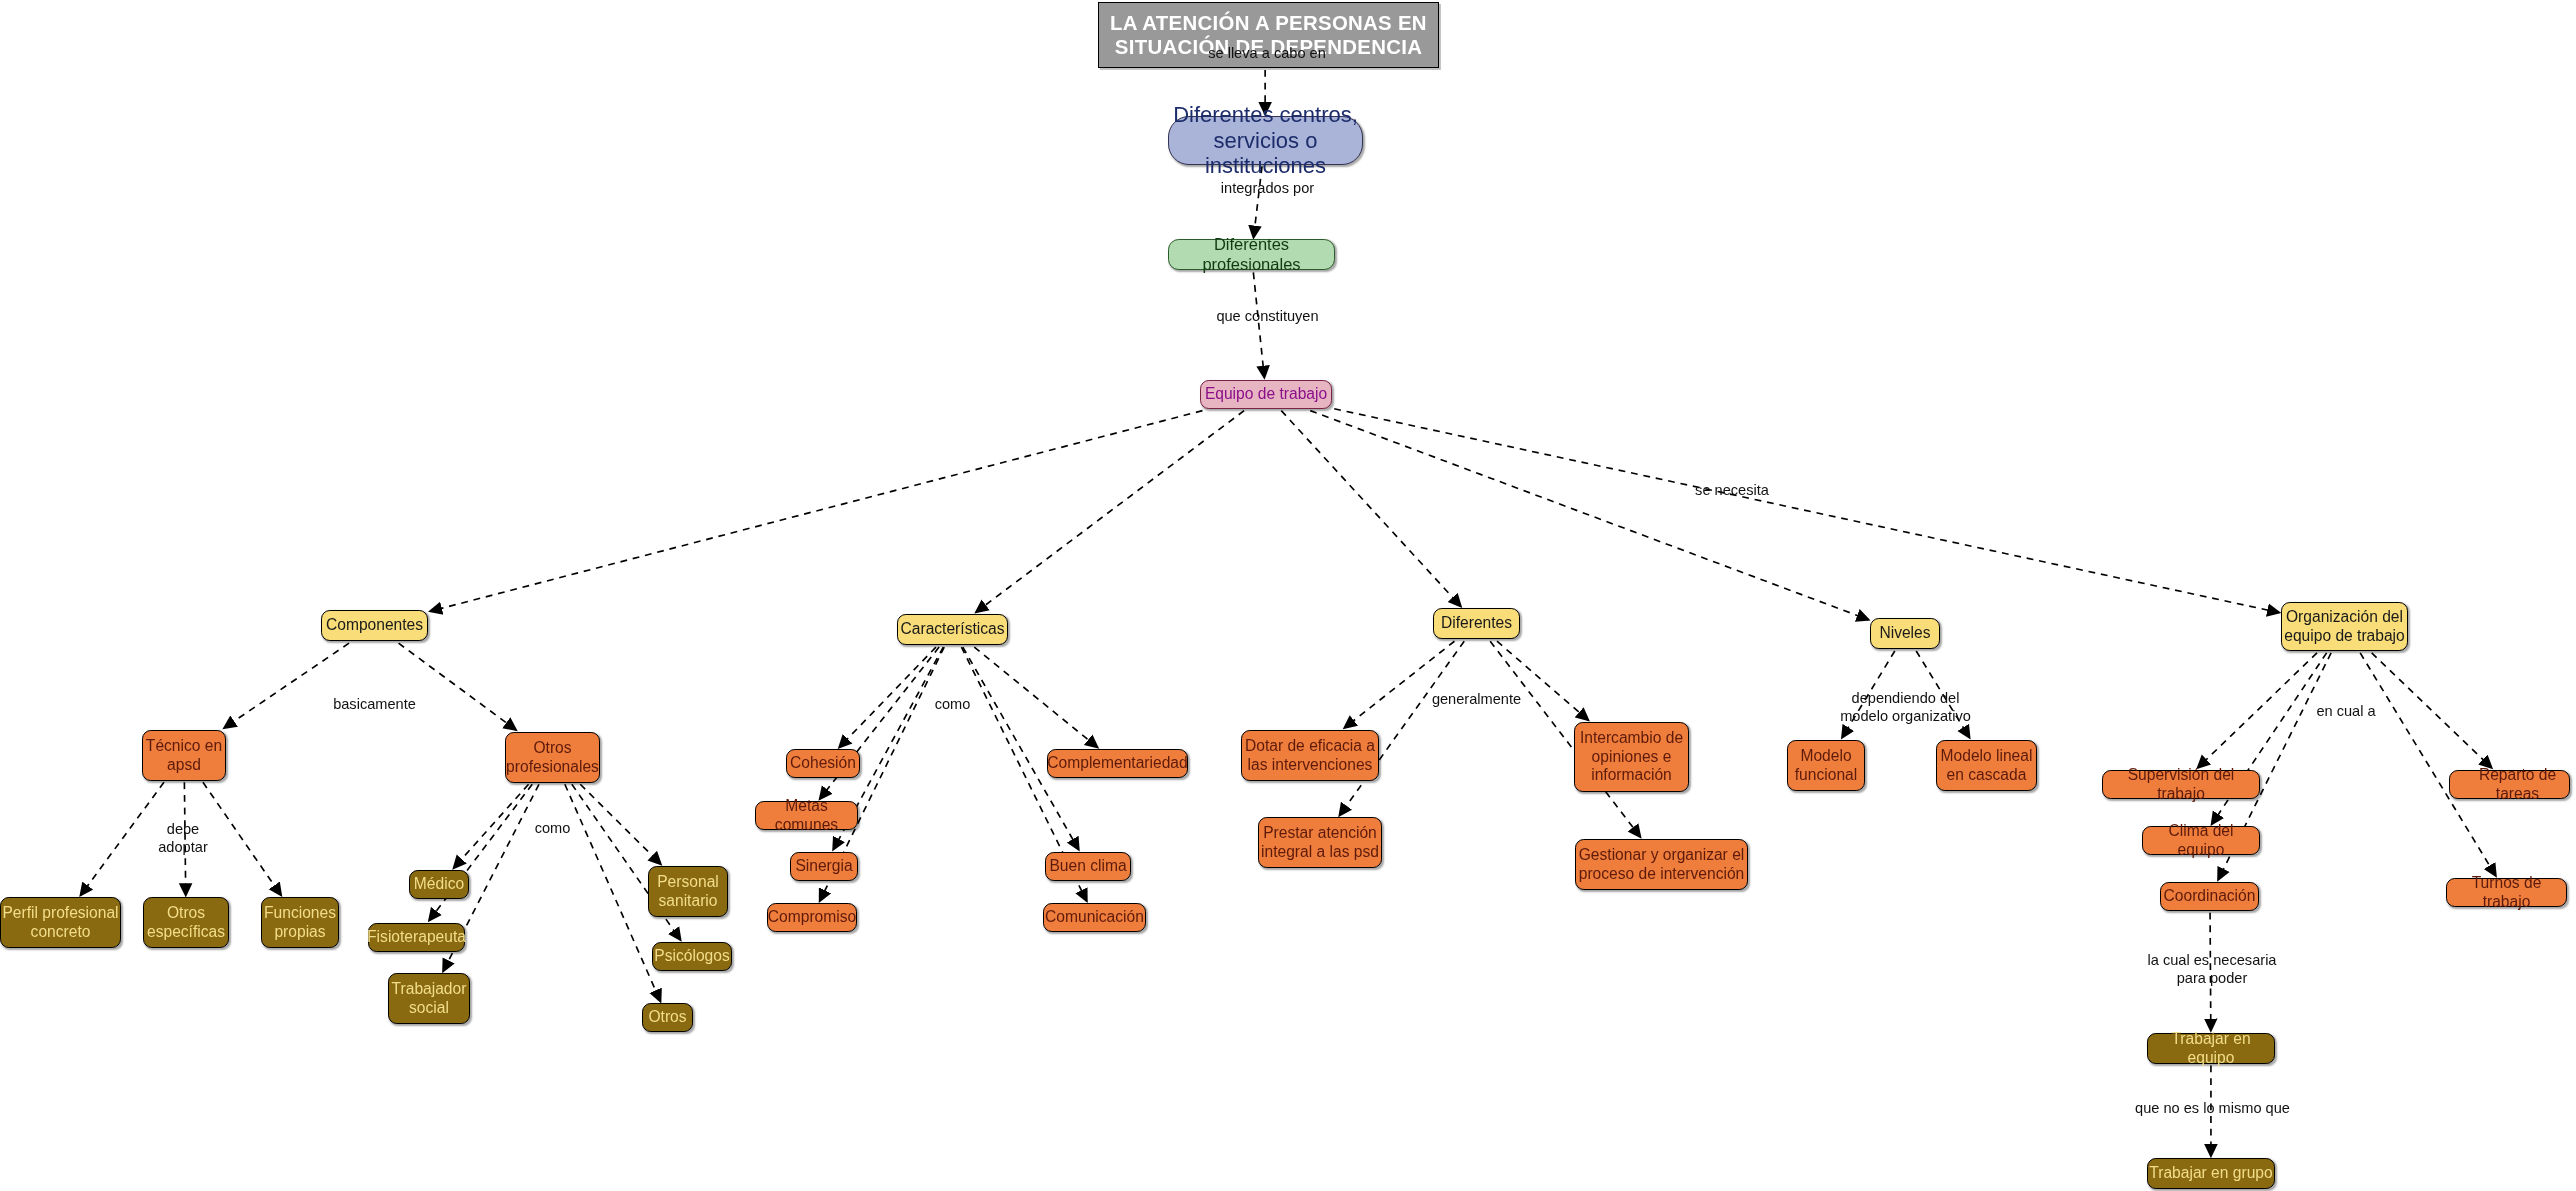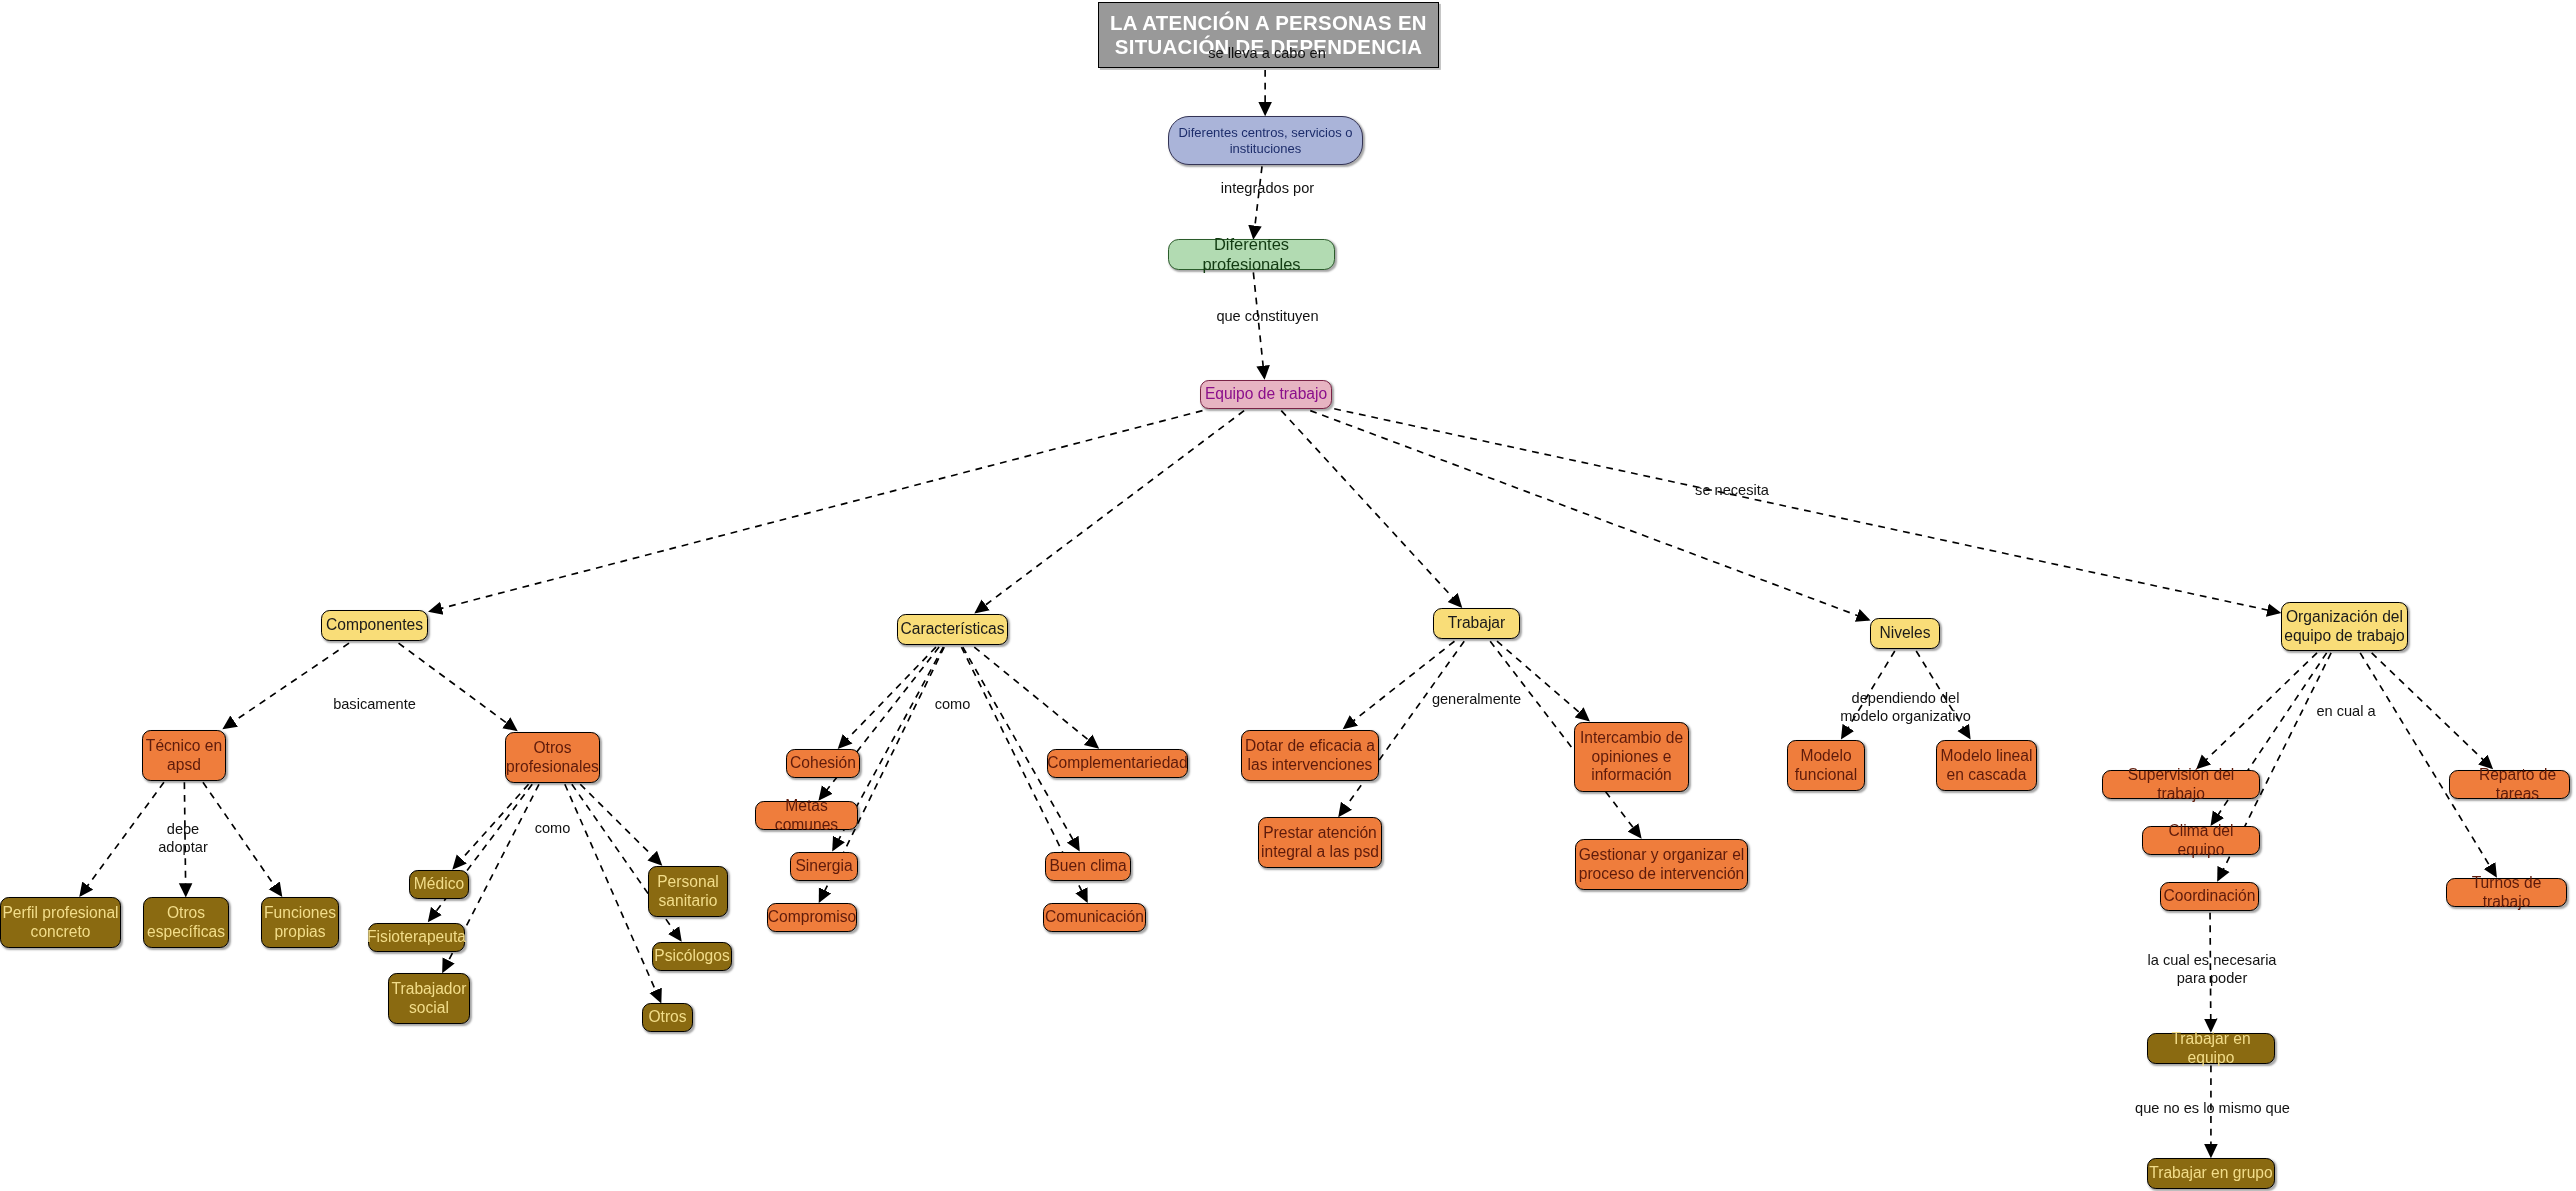--- a/index.html
+++ b/index.html
@@ -10,21 +10,21 @@
 
   .node{position:absolute;box-sizing:border-box;display:flex;
         align-items:center;justify-content:center;text-align:center;
         line-height:1.18;border:1px solid #000;}
 
   
   .n-title{background:#999999;border:1.9px solid #000;color:#ffffff;
            font-weight:bold;font-size:20.4px;letter-spacing:0.3px;border-radius:0;
            box-shadow:1.9px 1.9px 0 rgba(0,0,0,.25);}
   .n-blue{background:#aab4d9;border:1.9px solid #333355;color:#1d2d6b;
-          border-radius:21px;font-size:13px;box-shadow:1.9px 1.9px 1.9px rgba(0,0,0,.35);}
+          border-radius:21px;font-size:22px;box-shadow:1.9px 1.9px 1.9px rgba(0,0,0,.35);}
   .n-green{background:#b2dbb2;border:1.9px solid #2b5c2b;color:#123b12;
            border-radius:10.7px;font-size:16.5px;box-shadow:1.9px 1.9px 1.9px rgba(0,0,0,.35);}
   .n-pink{background:#e7b4c2;border:1.9px solid #7a2346;color:#8b0f8b;
           border-radius:8.8px;font-size:15.6px;box-shadow:1.9px 1.9px 1.9px rgba(0,0,0,.35);}
   .n-yellow{background:#f9dd78;border:1.9px solid #000;color:#1a1a1a;
             border-radius:8.8px;font-size:15.6px;box-shadow:1.9px 1.9px 1.9px rgba(0,0,0,.35);}
   .n-orange{background:#ef7d3c;border:1.9px solid #000;color:#5e1b0b;
             border-radius:8.8px;font-size:15.6px;box-shadow:1.9px 1.9px 1.9px rgba(0,0,0,.35);}
   .n-brown{background:#8a6a11;border:1.9px solid #000;color:#f2dd8a;
            border-radius:8.8px;font-size:15.6px;box-shadow:1.9px 1.9px 1.9px rgba(0,0,0,.35);}
@@ -84,21 +84,21 @@
         <line x1="2272.0" y1="1095.0" x2="2272.0" y2="1188.0" stroke="#000000" stroke-width="1.7" stroke-dasharray="7,6" marker-end="url(#ah)"></line>
       </g>
   </svg>
   <div id="nodes">
       <div class="node n-title" style="left: 1098px; top: 1.9px; width: 341px; height: 66px;">LA ATENCIÓN A PERSONAS EN SITUACIÓN DE DEPENDENCIA</div>
       <div class="node n-blue" style="left: 1168px; top: 116px; width: 195px; height: 49px;">Diferentes centros, servicios o instituciones</div>
       <div class="node n-green" style="left: 1168px; top: 239px; width: 167px; height: 31px;">Diferentes profesionales</div>
       <div class="node n-pink" style="left: 1200px; top: 380px; width: 132px; height: 29px;">Equipo de trabajo</div>
       <div class="node n-yellow" style="left: 321px; top: 610px; width: 107px; height: 31px;">Componentes</div>
       <div class="node n-yellow" style="left: 897px; top: 614px; width: 111px; height: 31px;">Características</div>
-      <div class="node n-yellow" style="left: 1433px; top: 608px; width: 87px; height: 31px;">Trabajar</div>
+      <div class="node n-yellow" style="left: 1433px; top: 608px; width: 87px; height: 31px;">Diferentes</div>
       <div class="node n-yellow" style="left: 1870px; top: 618px; width: 70px; height: 31px;">Niveles</div>
       <div class="node n-yellow" style="left: 2281px; top: 602px; width: 127px; height: 49px;">Organización del equipo de trabajo</div>
       <div class="node n-orange" style="left: 142px; top: 730px; width: 84px; height: 51px;">Técnico en apsd</div>
       <div class="node n-orange" style="left: 505px; top: 732px; width: 95px; height: 51px;">Otros profesionales</div>
       <div class="node n-brown" style="left: 0px; top: 897px; width: 121px; height: 51px;">Perfil profesional concreto</div>
       <div class="node n-brown" style="left: 143px; top: 897px; width: 86px; height: 51px;">Otros específicas</div>
       <div class="node n-brown" style="left: 261px; top: 897px; width: 78px; height: 51px;">Funciones propias</div>
       <div class="node n-brown" style="left: 409px; top: 870px; width: 60px; height: 29px;">Médico</div>
       <div class="node n-brown" style="left: 368px; top: 923px; width: 97px; height: 29px;">Fisioterapeuta</div>
       <div class="node n-brown" style="left: 388px; top: 973px; width: 82px; height: 51px;">Trabajador social</div>

